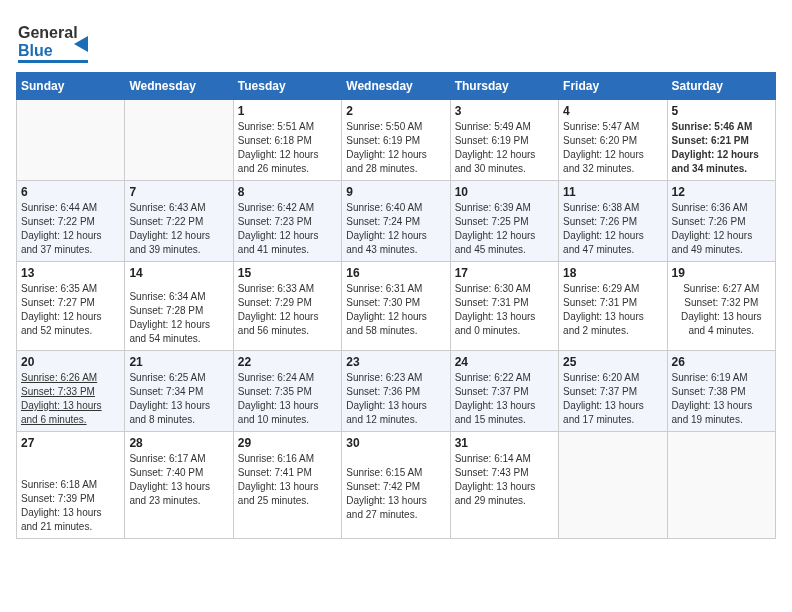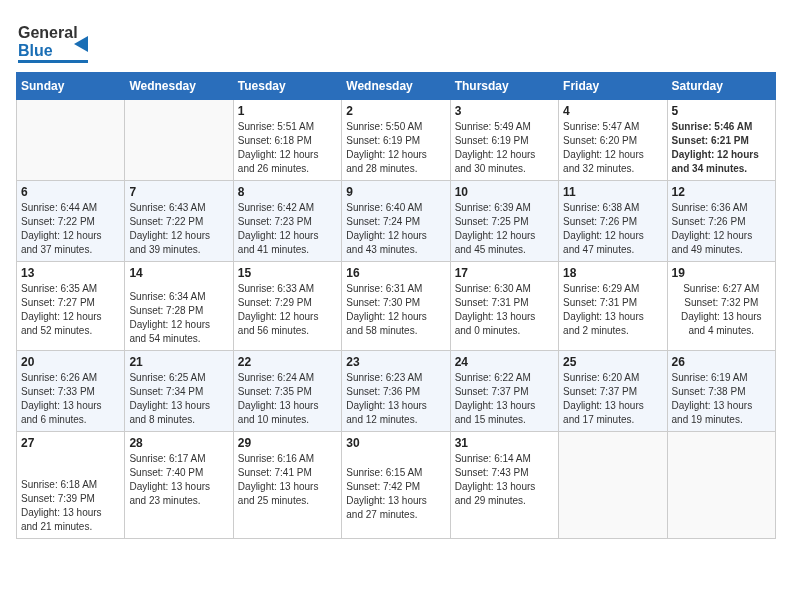--- a/index.html
+++ b/index.html
@@ -246,21 +246,21 @@
           <span class="day-num">19</span>
           <div class="cell-info" style="white-space: pre-line; text-align: center;">Sunrise: 6:27 AM
 Sunset: 7:32 PM
 Daylight: 13 hours
 and 4 minutes.</div>
         </td>
       </tr>
       <tr>
         <td>
           <span class="day-num">20</span>
-          <div class="cell-info" style="white-space: pre-line;">Sunrise: 6:26 AM
+          <div class="cell-info" style="white-space: pre-line; text-decoration: underline;">Sunrise: 6:26 AM
 Sunset: 7:33 PM
 Daylight: 13 hours
 and 6 minutes.</div>
         </td>
         <td>
           <span class="day-num">21</span>
           <div class="cell-info" style="white-space: pre-line;">Sunrise: 6:25 AM
 Sunset: 7:34 PM
 Daylight: 13 hours
 and 8 minutes.</div>

